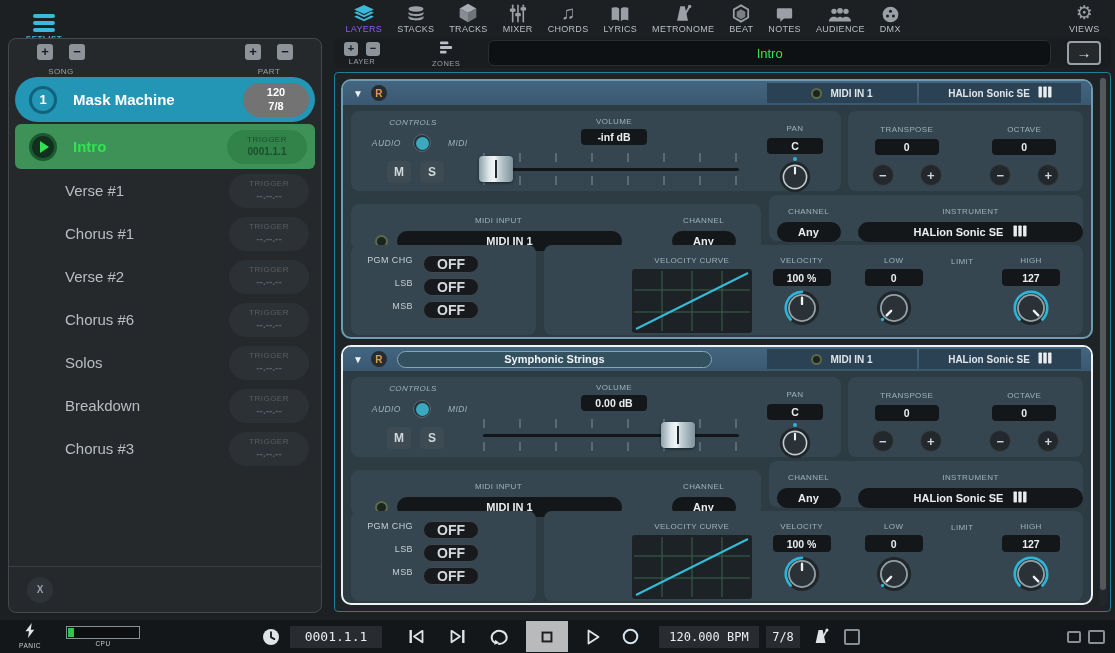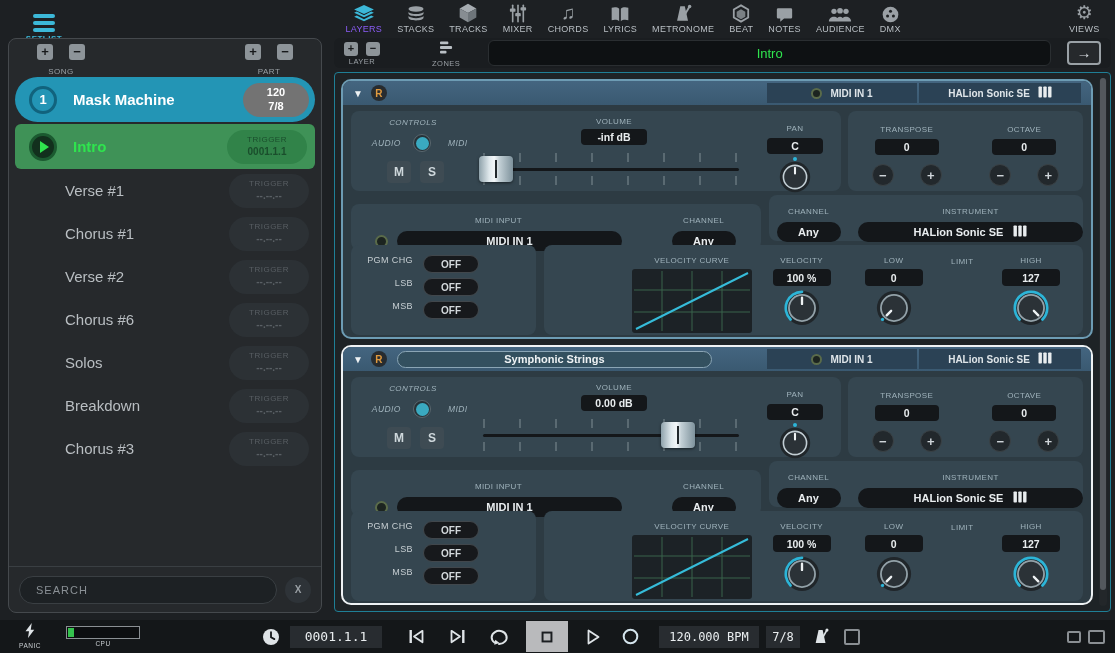--- a/index.html
+++ b/index.html
@@ -122,21 +122,21 @@
   .mi-main .selpill{width:225px;}
   .ch-col{width:115px;text-align:center;}
   .ch-col .selpill{width:64px;margin:4px auto 0;}
   .sp-ci{left:426px;top:114px;right:8px;height:46px;display:flex;padding-top:5px;justify-content:center;gap:10px;}
   .inst-col{text-align:center;}
   .inst-col .selpill{width:225px;gap:10px;margin-top:4px;}
 
   .sp-pgm{left:8px;top:164px;width:185px;height:90px;padding-top:10px;}
   .pgm-row{display:flex;align-items:flex-start;gap:10px;margin:0 0 5px 0;}
   .pgm-row .ulabel{width:62px;text-align:right;font-size:9px;color:#c6ced2;}
-  .offpill{width:56px;height:18px;border-radius:9px;background:#17191c;border:1px solid #41474c;color:#d4d9dc;font-size:10px;font-weight:bold;display:flex;align-items:center;justify-content:center;cursor:pointer;}
+  .offpill{width:56px;height:18px;border-radius:9px;background:#17191c;border:1px solid #41474c;color:#d4d9dc;font-size:14px;font-weight:bold;display:flex;align-items:center;justify-content:center;cursor:pointer;}
 
   .sp-vel{left:201px;top:164px;right:8px;height:90px;display:flex;padding:4px 6px 0 84px;}
   .curve-block{width:130;text-align:center;width:130px;}
   .curve-block svg{margin-top:2px;}
   .vgroup{width:94px;text-align:center;}
   .vgroup .valbox{width:58px;height:17px;margin:2px auto 0;}
   .vgroup .knob{margin-top:4px;}
   .limit-lbl{width:46px;text-align:center;padding-top:1px;}
 
   
@@ -248,21 +248,20 @@
       </div>
       <div class="part-row">
         <span class="part-name">Chorus #3</span>
         <span class="trig-badge">
             <span class="t1">TRIGGER</span>
             <span class="t2">--.--.--</span>
           </span>
       </div>
 
       <div class="search-row">
-        <input class="search-input" placeholder="SEARCH" style="">
         <span class="search-clear">X</span>
       </div>
     </div>
   </div>
 
   <div class="main">
     <div class="tabbar">
       <div class="tab active">
         <span class="ticon">
             <svg width="22" height="18" viewBox="0 0 24 20">

